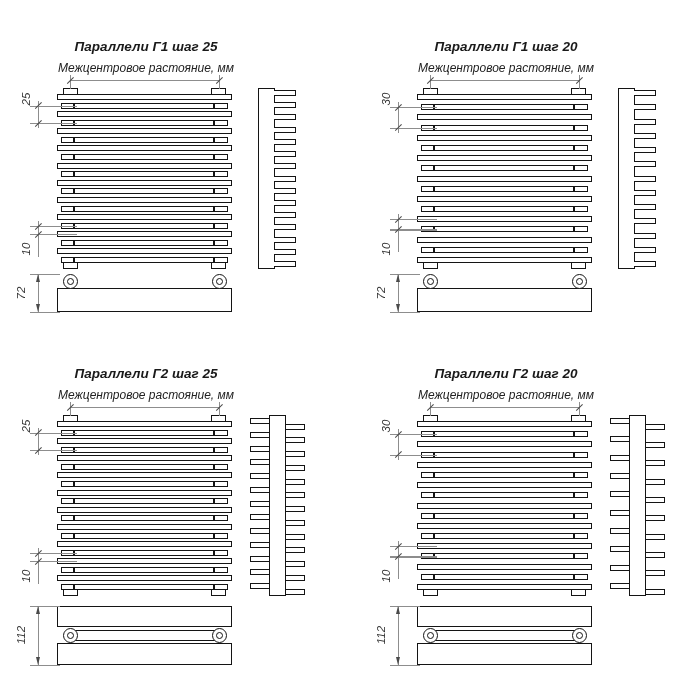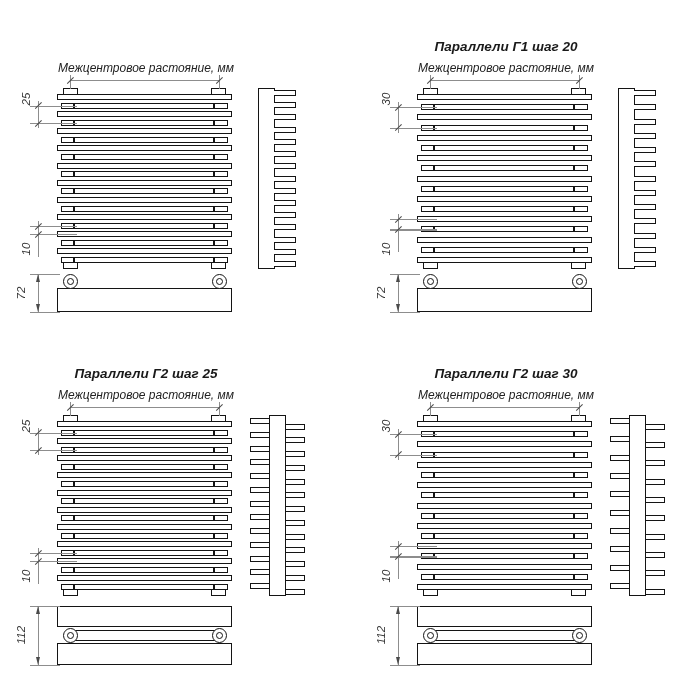--- a/index.html
+++ b/index.html
@@ -27,20 +27,21 @@
   .arr{position:absolute;width:0;height:0;border-left:2.6px solid transparent;border-right:2.6px solid transparent;}
   .arr.up{border-bottom:8px solid #4a4a4a;}
   .arr.down{border-top:8px solid #4a4a4a;}
 </style>
 </head>
 <body>
 
 <div class="canvas">
 
   <section class="quadrant" style="left:0;top:0">
+    <div class="title">Параллели Г1 шаг 25</div>
     <div class="subtitle">Межцентровое растояние, мм</div>
     <div class="dim-label" style="left:26px;top:99px">25</div>
     <div class="dim-label" style="left:26px;top:249px">10</div>
     <div class="dim-label" style="left:21px;top:293px">72</div>
     <div class="front">
         <div class="cap" style="left: 6px; top: 0px; width: 15px; height: 9px;"></div>
         <div class="cap" style="left: 154px; top: 0px; width: 15px; height: 9px;"></div>
         <div class="cap" style="left: 6px; top: 172px; width: 15px; height: 9px;"></div>
         <div class="cap" style="left: 154px; top: 172px; width: 15px; height: 9px;"></div>
         <div class="bar" style="left: 0px; top: 6px; width: 175px; height: 6px;"></div>
@@ -355,21 +356,21 @@
       <div class="slash" style="left: 34.1px; top: 225.584px;"></div>
       <div class="slash" style="left: 34.1px; top: 234.163px;"></div>
       <div class="dline" style="left: 30px; top: 279px; width: 30px; height: 1.2px;"></div>
       <div class="dline" style="left: 30px; top: 338px; width: 30px; height: 1.2px;"></div>
       <div class="dline" style="left: 38px; top: 279px; width: 1.2px; height: 59px;"></div>
       <div class="arr up" style="left: 36px; top: 279px;"></div>
       <div class="arr down" style="left: 36px; top: 330px;"></div>
     </section>
 
   <section class="quadrant" style="left:360px;top:327px">
-    <div class="title">Параллели Г2 шаг 30</div>
+    <div class="title">Параллели Г2 шаг 20</div>
     <div class="subtitle">Межцентровое растояние, мм</div>
     <div class="dim-label" style="left:26px;top:99px">30</div>
     <div class="dim-label" style="left:26px;top:249px">10</div>
     <div class="dim-label" style="left:21px;top:308px">112</div>
     <div class="front">
         <div class="cap" style="left: 6px; top: 0px; width: 15px; height: 9px;"></div>
         <div class="cap" style="left: 154px; top: 0px; width: 15px; height: 9px;"></div>
         <div class="cap" style="left: 6px; top: 172px; width: 15px; height: 9px;"></div>
         <div class="cap" style="left: 154px; top: 172px; width: 15px; height: 9px;"></div>
         <div class="bar" style="left: 0px; top: 6px; width: 175px; height: 6px;"></div>

